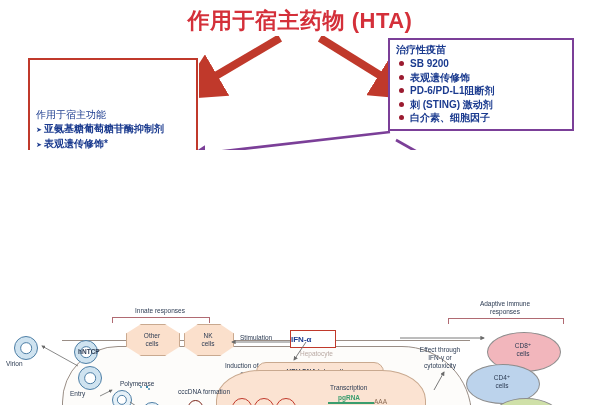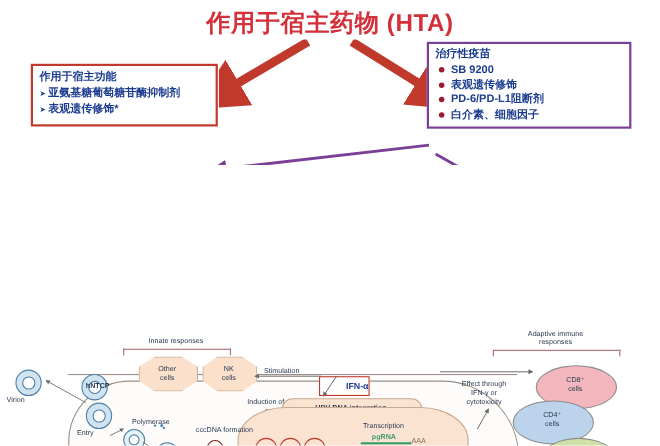--- a/index.html
+++ b/index.html
@@ -19,21 +19,21 @@
   }
 
   
   #host-box{
     left:28px;top:58px;width:170px;
     border:2px solid #c0392b;background:#ffffff;
     padding:4px 5px 5px 6px;box-sizing:border-box;
     box-shadow:0 0 0 1px #ffffff;
   }
   #host-box .hdr{
-    font-size:10px;font-weight:bold;color:#1b3b8f;line-height:14px;
+    font-size:10px;font-weight:normal;color:#1b3b8f;line-height:14px;margin-top:44px;
   }
   #host-box .li{
     font-size:10px;font-weight:bold;color:#1b3b8f;line-height:14px;
     white-space:nowrap;
   }
   #host-box .li:before{content:"\27A4";font-size:7px;margin-right:2px;color:#1b3b8f;}
 
   
   #immune-box{
     left:388px;top:38px;width:186px;
@@ -99,23 +99,23 @@
     clip-path:polygon(28% 0,72% 0,100% 30%,100% 70%,72% 100%,28% 100%,0 70%,0 30%);
   }
   #other-cells{left:126px;top:174px;width:52px;height:30px;}
   #nk-cells{left:184px;top:174px;width:48px;height:30px;}
 
   
   .bracket{border-top:1.4px solid #b06a72;border-left:1.4px solid #b06a72;border-right:1.4px solid #b06a72;height:5px;}
 
   
   #ifn-box{
-    left:290px;top:192px;width:44px;height:16px;
+    left:290px;top:180px;width:44px;height:16px;
     border:1.6px solid #c0392b;background:#ffffff;
-    display:flex;align-items:center;justify-content:flex-end;
+    display:flex;align-items:center;justify-content:flex-start;
   }
   #ifn-box span{font-size:8px;font-weight:bold;color:#1b3b8f;}
 
   
   .virion{position:absolute;border:1.1px solid #4e7fa6;border-radius:50%;background:#cfe3f0;}
   .virion:after{
     content:"";position:absolute;left:50%;top:50%;width:44%;height:44%;
     transform:translate(-50%,-50%);border:1px solid #4e7fa6;border-radius:50%;background:#ffffff;
   }
   .capsid{position:absolute;border:1.1px solid #4e7fa6;border-radius:50%;background:#e6f1f8;}
@@ -164,20 +164,24 @@
     <div class="row">
       <span class="bul"></span>
       <span class="txt">表观遗传修饰</span>
     </div>
     <div class="row">
       <span class="bul"></span>
       <span class="txt">PD-6/PD-L1阻断剂</span>
     </div>
     <div class="row">
       <span class="bul"></span>
+      <span class="txt">刺 (STING) 激动剂</span>
+    </div>
+    <div class="row">
+      <span class="bul"></span>
       <span class="txt">白介素、细胞因子</span>
     </div>
   </div>
 
   <svg class="abs" style="left:180px;top:130px;" width="300" height="60">
     <defs>
       <marker id="purhead" markerWidth="6" markerHeight="6" refX="3" refY="3" orient="auto">
         <path d="M0,0 L6,3 L0,6 z" fill="#7b3f98"></path>
       </marker>
     </defs>

